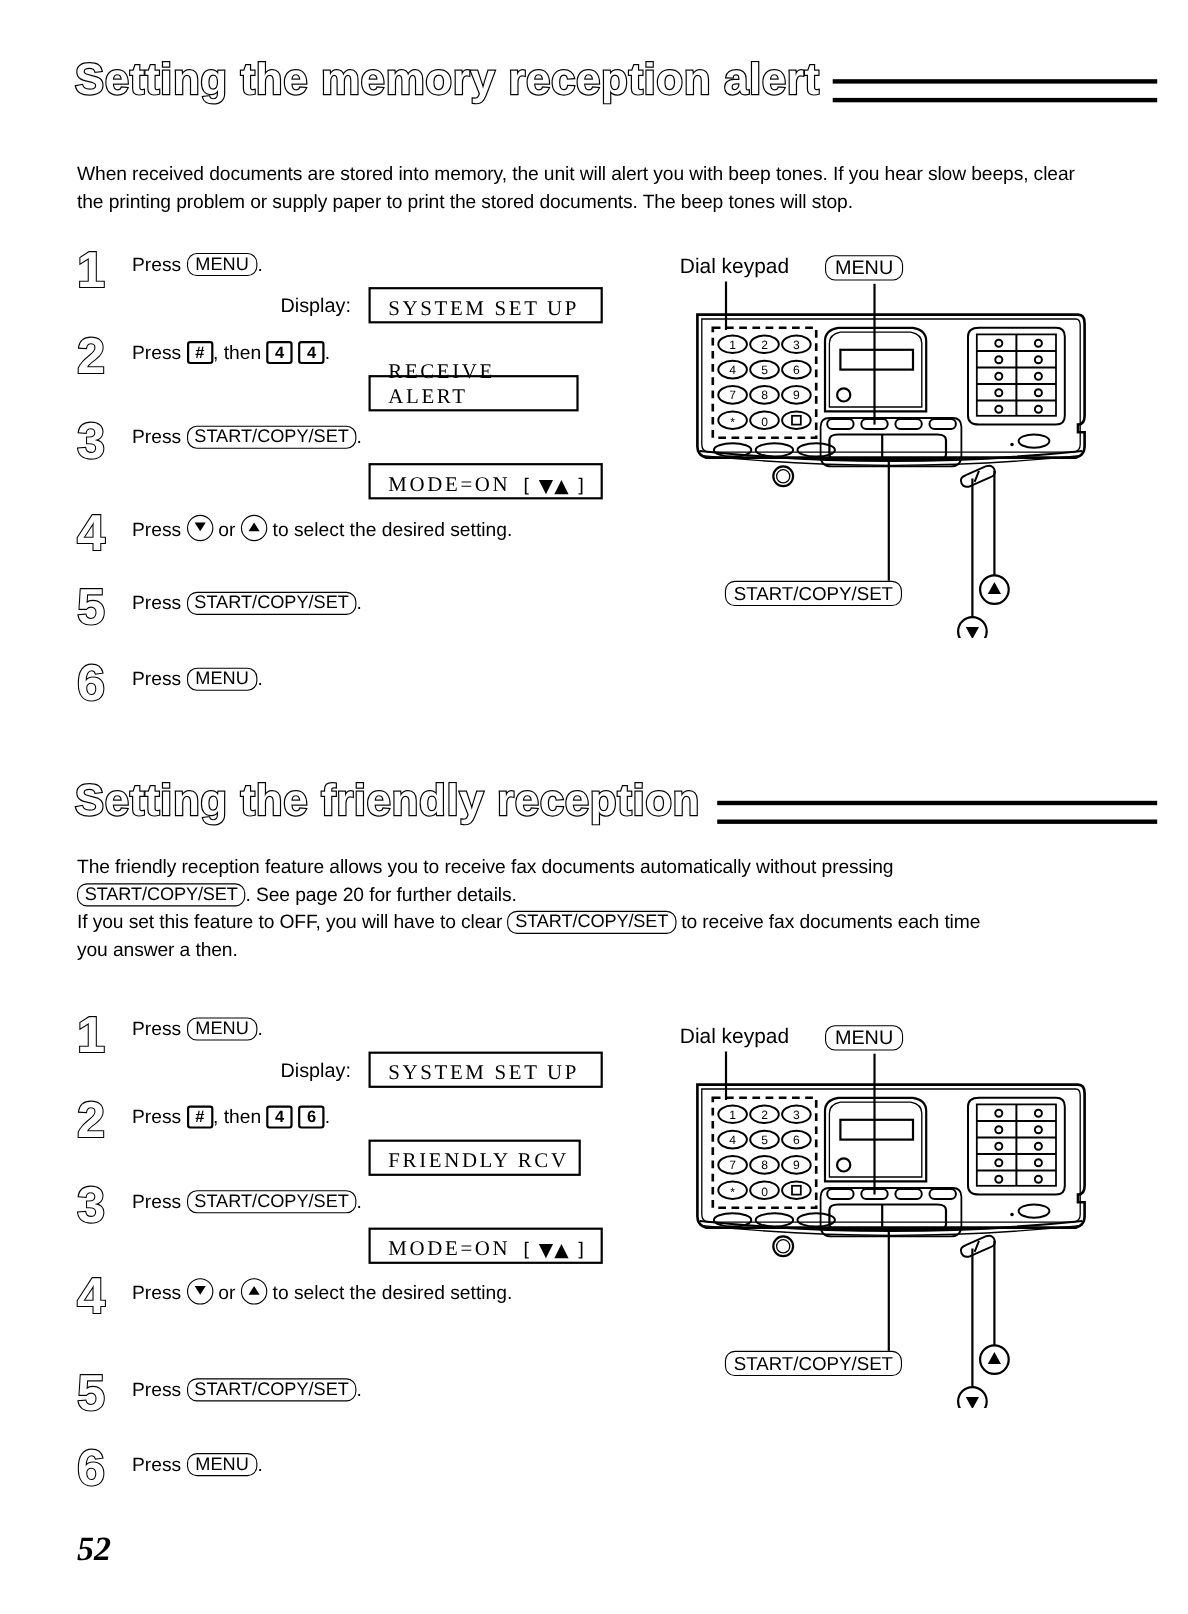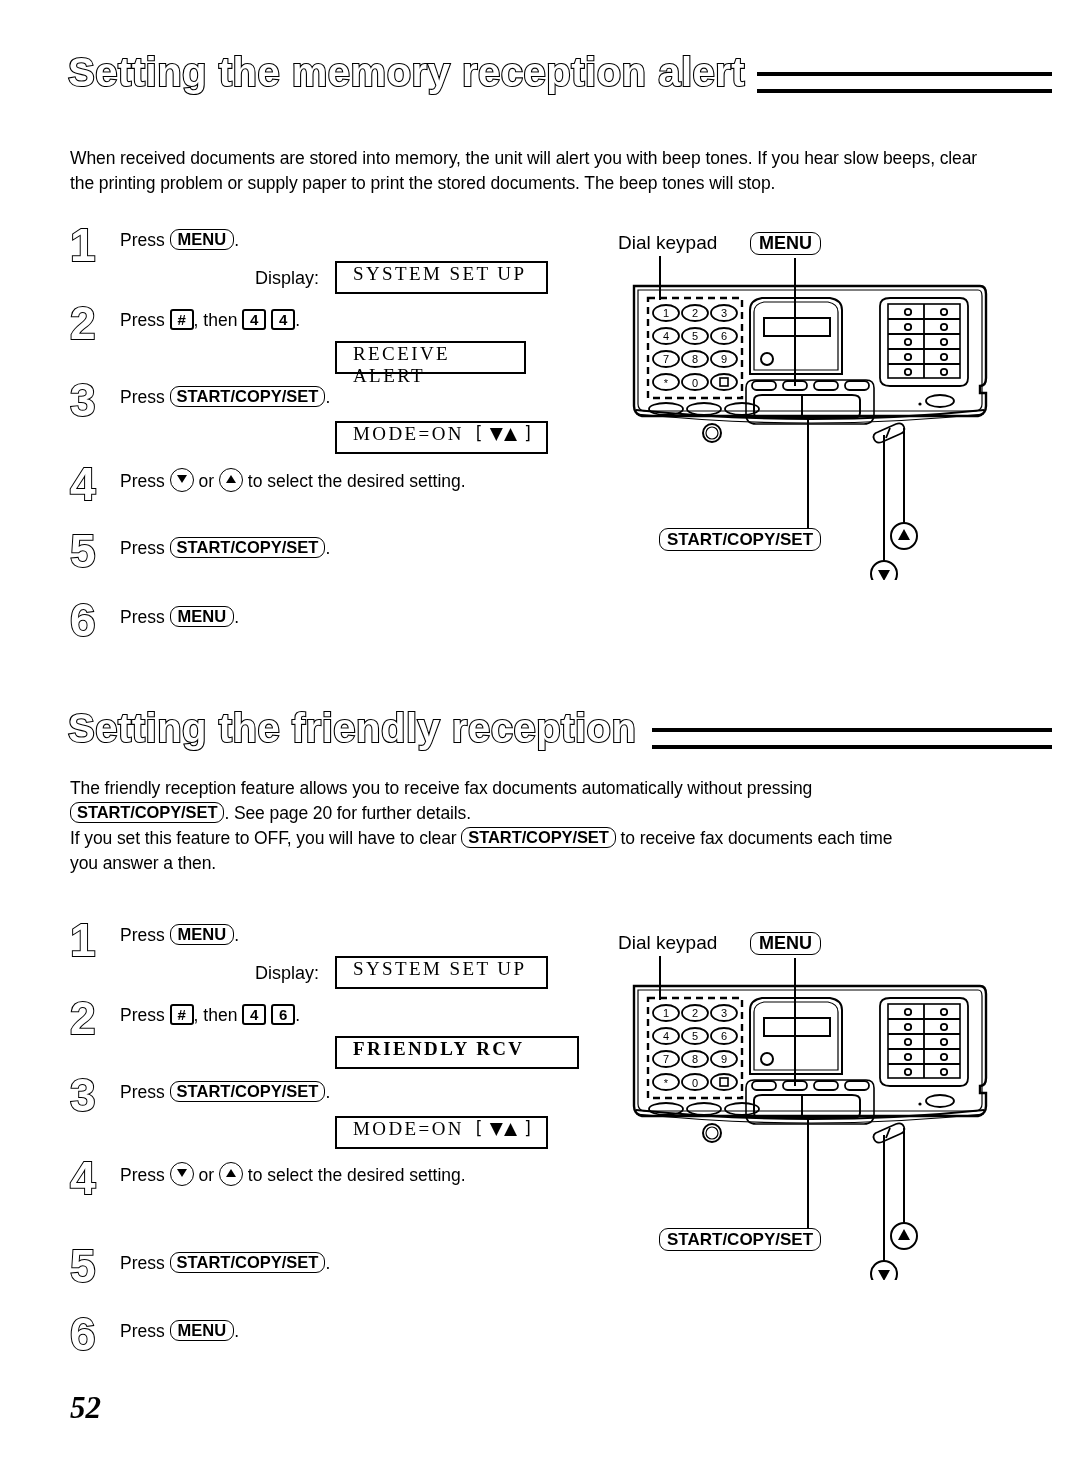--- a/index.html
+++ b/index.html
@@ -43,21 +43,21 @@
     font-family:"Liberation Sans",sans-serif;
     line-height:1;
   }
   .steptext{
     position:absolute;font-size:17.5px;line-height:24px;white-space:nowrap;
   }
 
   
   .keycap{
     display:inline-block;border:1.6px solid #000;border-radius:9px;
-    padding:0 7px;font-weight:bold;font-size:16.5px;line-height:19px;
+    padding:0 7px;font-weight:normal;font-size:16.5px;line-height:19px;
     vertical-align:1px;white-space:nowrap;
   }
   .keycap.big{font-size:16.5px;padding:0 6px;}
   
   .sqkey{
     display:inline-block;border:2px solid #000;border-radius:3px;
     min-width:14px;text-align:center;padding:0 3px;
     font-weight:bold;font-size:15px;line-height:17px;vertical-align:1px;
   }
   
@@ -71,21 +71,21 @@
     width:0;height:0;border-left:5px solid transparent;border-right:5px solid transparent;
   }
   .circarrow.dn::after{border-top:8px solid #000;margin-top:-1px;}
   .circarrow.up::after{border-bottom:8px solid #000;margin-top:-1px;}
 
   
   .lcdbox{
     position:absolute;border:2px solid #000;background:#fff;
     font-family:"Liberation Serif",serif;
     font-size:19px;letter-spacing:2.4px;
-    display:flex;align-items:flex-start;
+    display:flex;align-items:flex-end;
     box-sizing:border-box;
   }
   .lcdbox .lcdtext{padding-left:16px;}
   .lcdbox .lcdarrows{
     margin-left:auto;padding-right:14px;letter-spacing:1px;
     font-family:"DejaVu Sans",sans-serif;font-size:17px;
   }
   .lbl-display{position:absolute;font-size:18px;text-align:center;}
 
   
@@ -322,21 +322,21 @@
     <span class="lcdtext">SYSTEM SET UP</span>
   </div>
 
   <div class="stepnum" style="left:70px;top:995px;">2</div>
   <div class="steptext" style="left:120px;top:1003px;">
     <span>Press</span>
     <span class="sqkey">#</span><span>, then</span>
     <span class="sqkey">4</span>
     <span class="sqkey">6</span><span>.</span>
   </div>
-  <div class="lcdbox" style="left:335px;top:1036px;width:244px;height:33px;font-weight:bold;">
+  <div class="lcdbox" style="left:335px;top:1036px;width:193px;height:33px;">
     <span class="lcdtext">FRIENDLY RCV</span>
   </div>
 
   <div class="stepnum" style="left:70px;top:1072px;">3</div>
   <div class="steptext" style="left:120px;top:1080px;">
     <span>Press</span>
     <span class="keycap big">START/COPY/SET</span><span>.</span>
   </div>
   <div class="lcdbox" style="left:335px;top:1116px;width:213px;height:33px;">
     <span class="lcdtext">MODE=ON</span>

